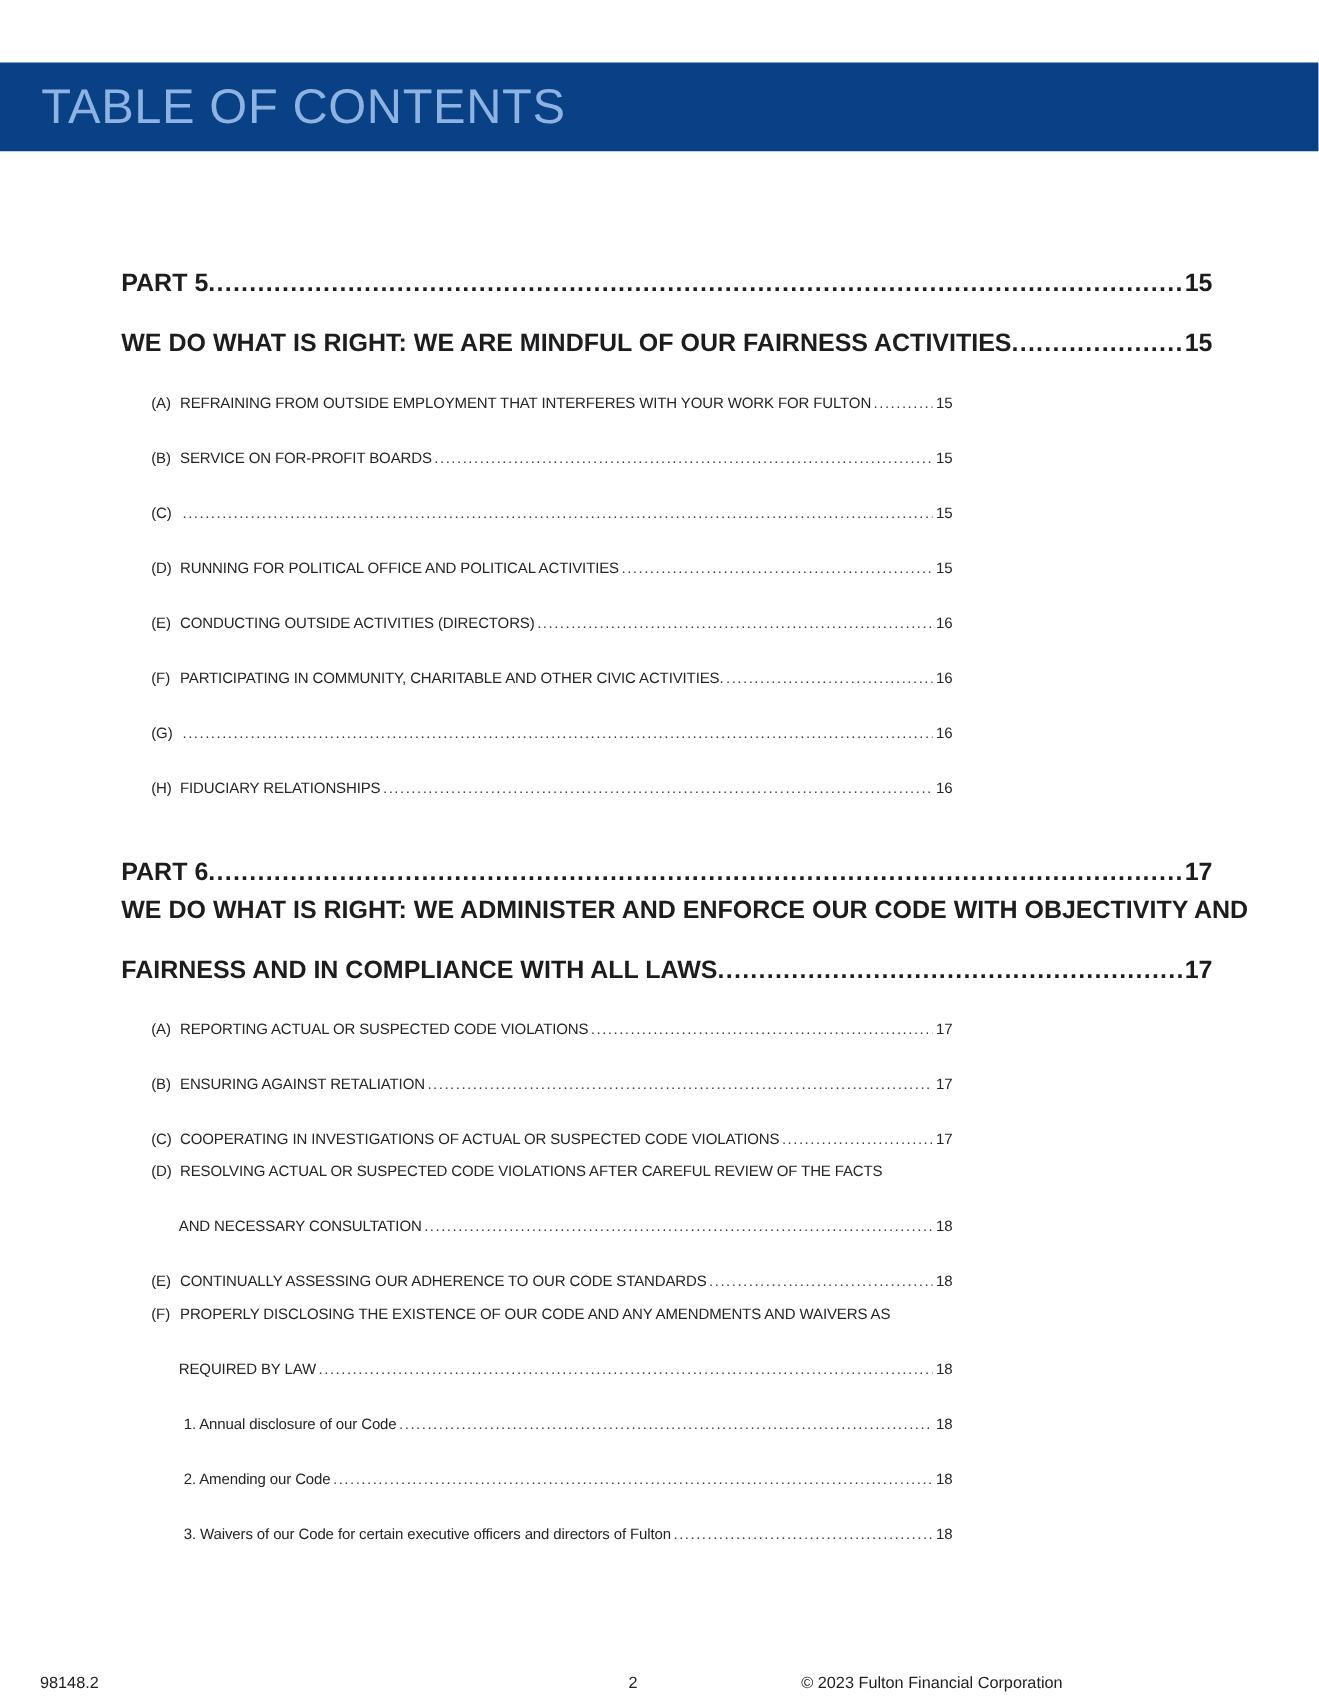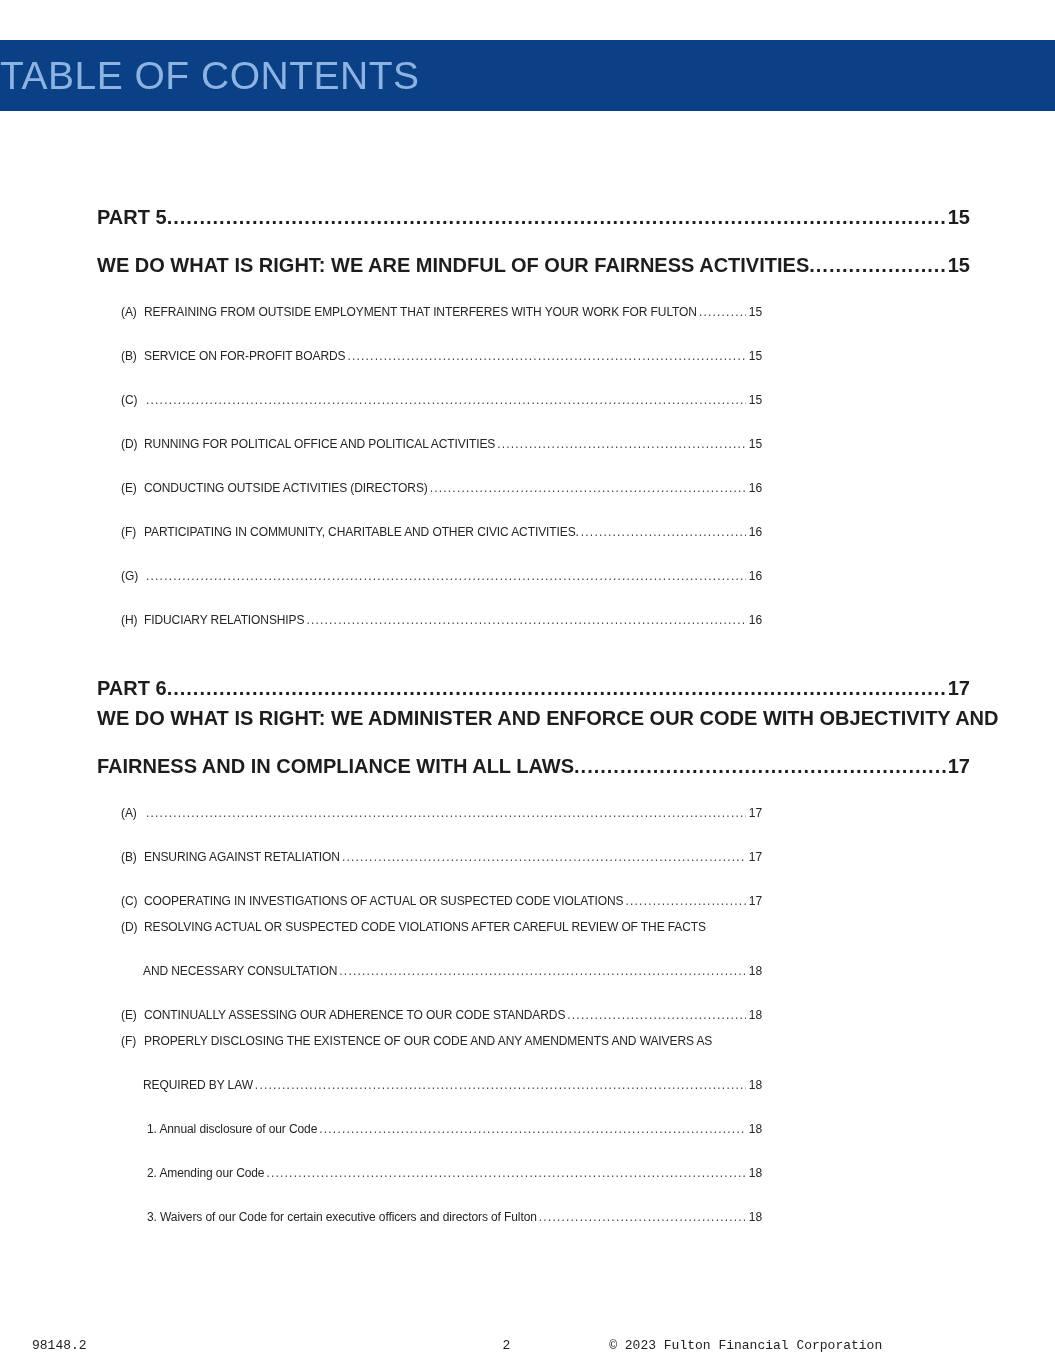--- a/index.html
+++ b/index.html
@@ -1,20 +1,20 @@
 <!DOCTYPE html>
 <html><head>
 <meta charset="utf-8">
 <style>
   * { margin:0; padding:0; box-sizing:border-box; }
   html, body { width:1055px; background:#ffffff; }
   body { font-family:"Liberation Sans", sans-serif; color:#222; }
   .page { position:relative; width:1055px; height:1365px; background:#fff; overflow:hidden; }
 
-  .title-bar { margin-top:40px; height:71px; background:#0a4085; display:flex; align-items:center; }
+  .title-bar { margin-top:50px; height:71px; background:#0a4085; display:flex; align-items:center; padding-left:33px; }
   .title-bar .bar-title { color:#8db3e2; font-size:39px; font-weight:400; letter-spacing:0.5px; }
 
   .toc { margin:73px 85px 0 97px; }
   .toc-section + .toc-section { margin-top:22px; }
 
   .row { display:flex; align-items:baseline; }
   .row .dots { flex:1 1 auto; overflow:hidden; white-space:nowrap; }
   .row .page-num { flex:0 0 auto;margin-top:18px; }
   .label, .item-text { white-space:nowrap; flex:0 0 auto; }
 
@@ -22,21 +22,21 @@
   .row-bold .dots { letter-spacing:1px; }
 
   .items { margin:1px 208px 0 24px; }
   .row-item { font-size:12px; line-height:26px; color:#252525; letter-spacing:-0.1px; }
   .row-item .dots { letter-spacing:1.2px; color:#3c3c3c; margin:0 3px 0 2px; }
   .marker { flex:0 0 23px; white-space:nowrap; }
   .cont-indent { margin-left:22px; }
   .row-child { margin-left:26px; }
 
   .footer { position:absolute; left:0; right:12px; top:1305px; display:flex; align-items:baseline;
-            font-size:13px; color:#222; padding:0 62px 0 32px;font-family:Liberation Mono, monospace; }
+            font-size:13px; color:#222; padding:0 62px 0 32px; }
   .footer .f-left  { flex:1 1 0; text-align:left; }
   .footer .f-mid   { flex:0 0 auto; }
   .footer .f-right { flex:1 1 0; text-align:center;margin-top:33px; }
 </style>
 </head>
 <body>
 
 <div class="page">
 
   <div class="title-bar">
@@ -114,20 +114,21 @@
           <span class="label">WE DO WHAT IS RIGHT: WE ADMINISTER AND ENFORCE OUR CODE WITH OBJECTIVITY AND</span>
         </div>
         <div class="row row-bold">
           <span class="label">FAIRNESS AND IN COMPLIANCE WITH ALL LAWS</span>
           <span class="dots">........................................................................................................................................................................................................................................................................................................................................................................................................................................................................................................................................................................................................................</span>
           <span class="page-num">17</span>
         </div>
         <div class="items">
           <div class="row row-item">
             <span class="marker">(A)</span>
+            <span class="item-text">REPORTING ACTUAL OR SUSPECTED CODE VIOLATIONS</span>
             <span class="dots">........................................................................................................................................................................................................................................................................................................................................................................................................................................................................................................................................................................................................................</span>
             <span class="page-num">17</span>
           </div>
           <div class="row row-item">
             <span class="marker">(B)</span>
             <span class="item-text">ENSURING AGAINST RETALIATION</span>
             <span class="dots">........................................................................................................................................................................................................................................................................................................................................................................................................................................................................................................................................................................................................................</span>
             <span class="page-num">17</span>
           </div>
           <div class="row row-item">

